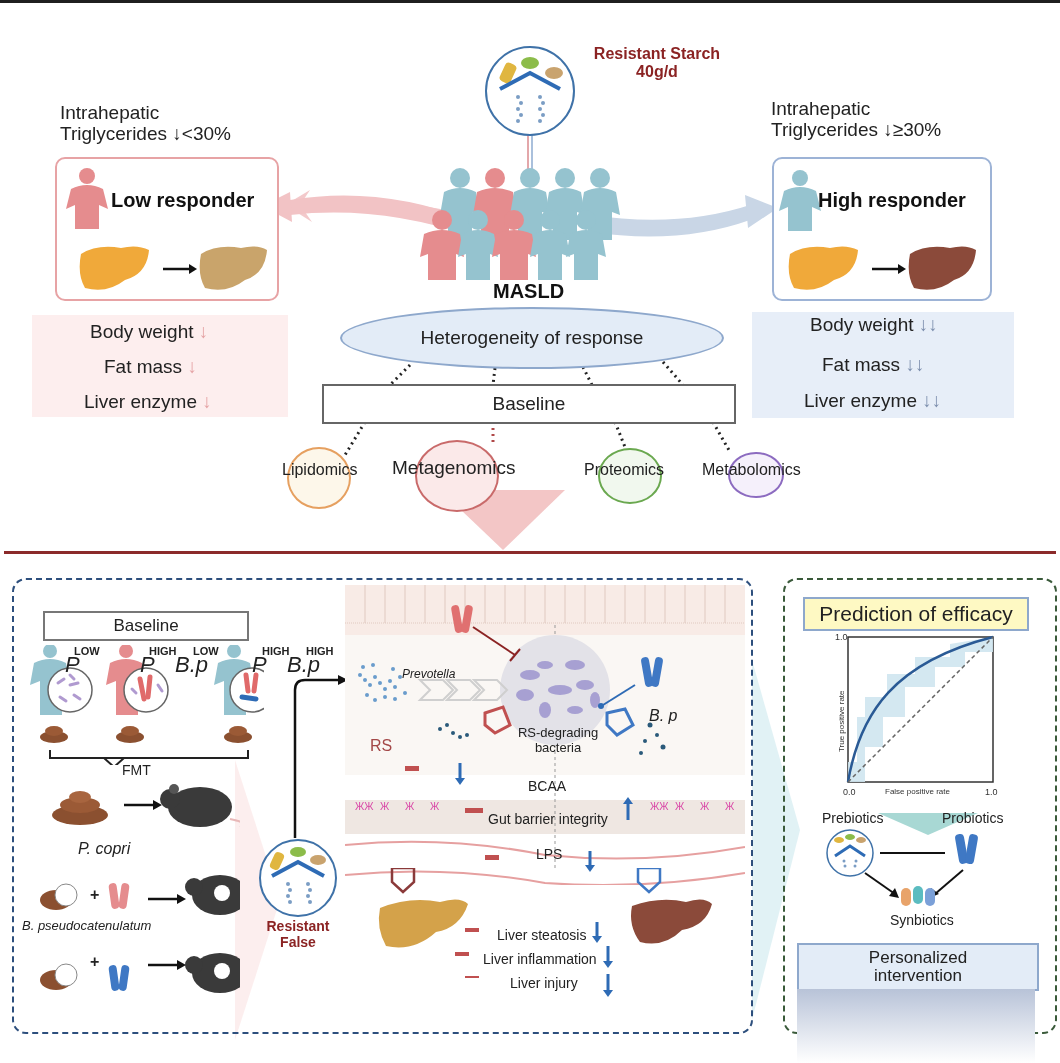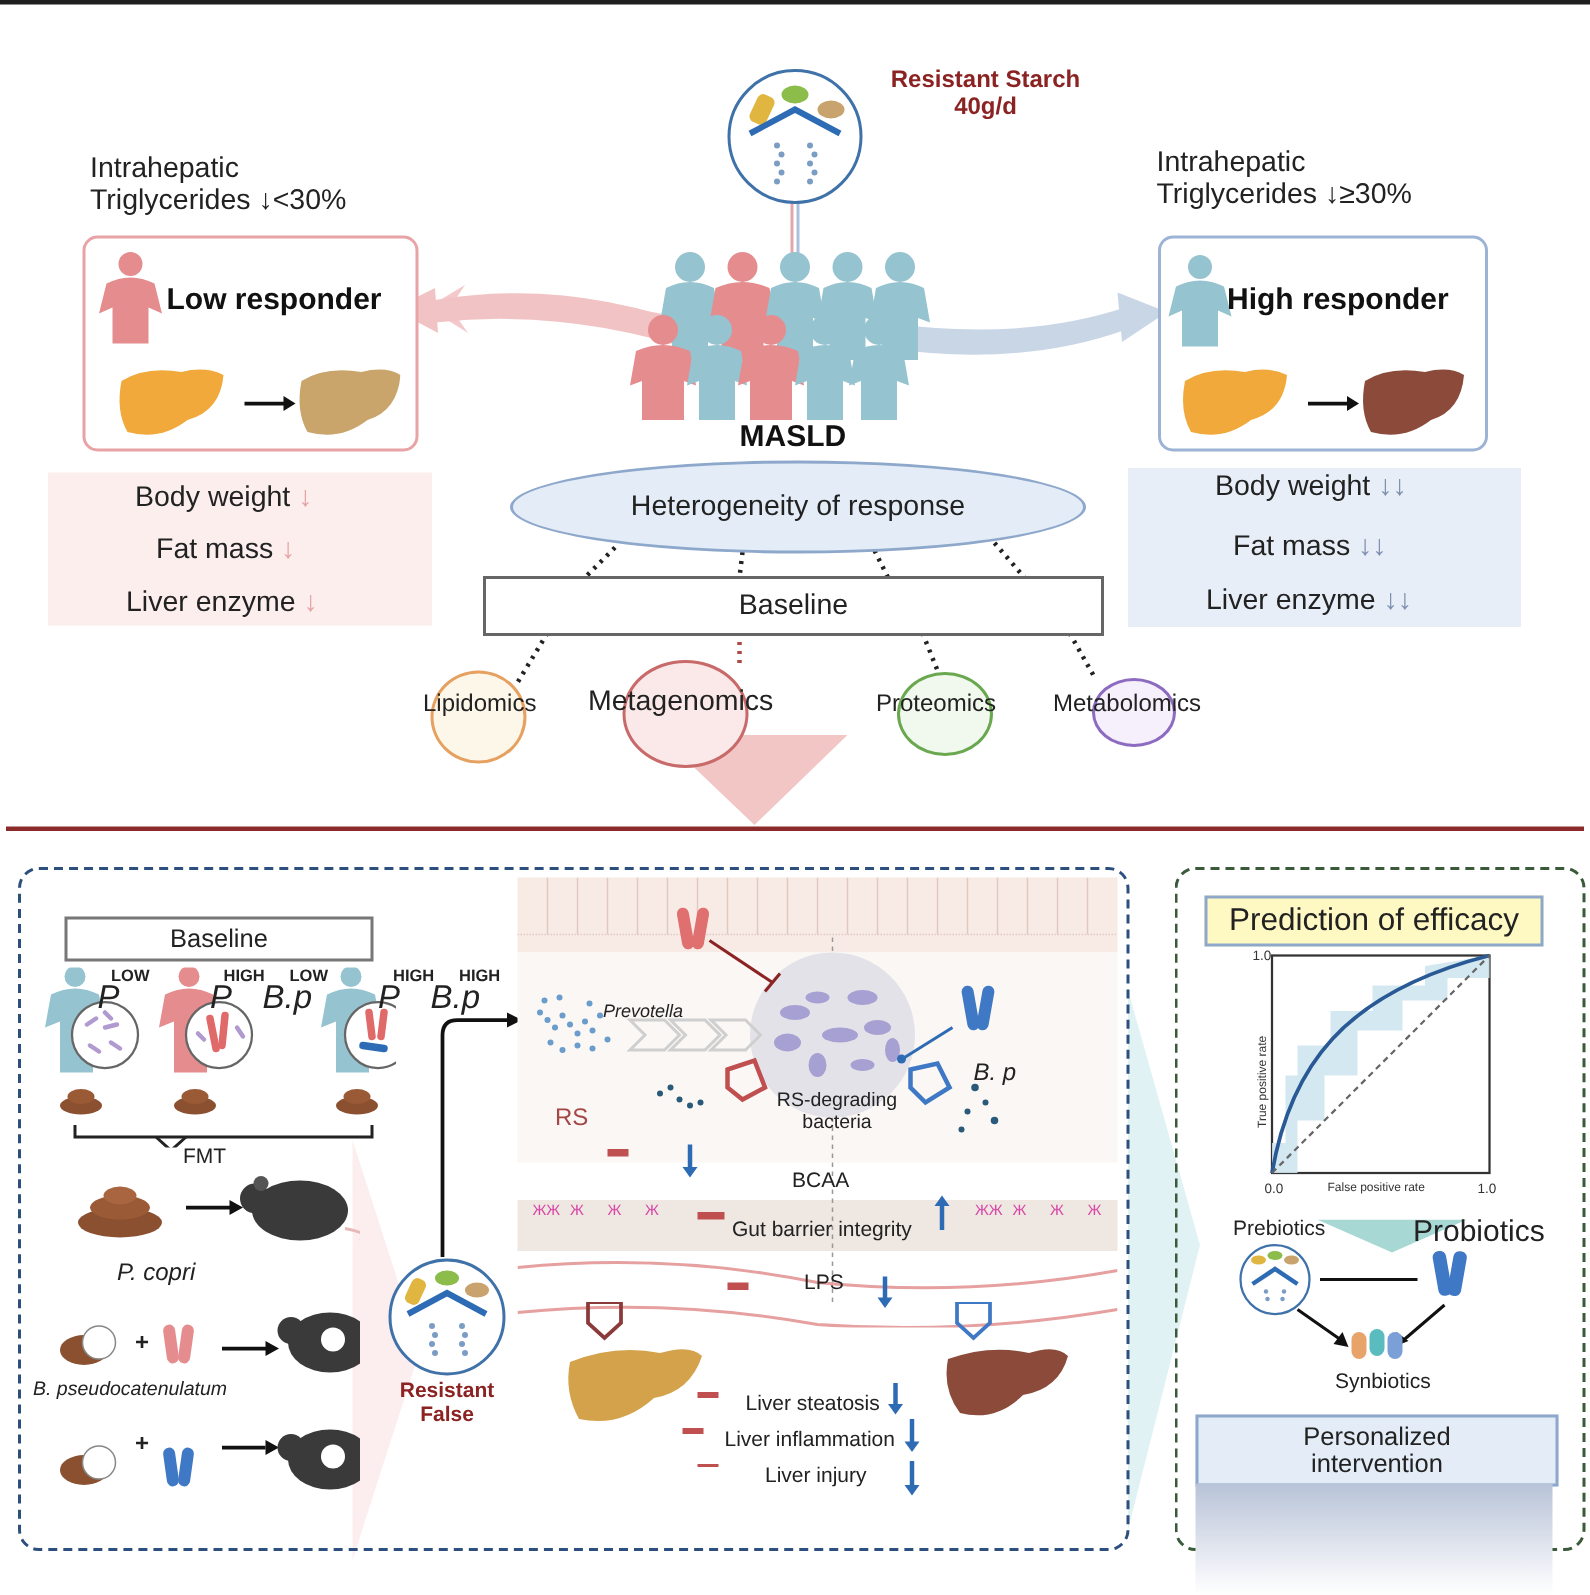--- a/index.html
+++ b/index.html
@@ -535,21 +535,21 @@
   <text x="150" y="163" font-size="9" fill="#333">1.0</text>
   <text x="50" y="162" font-size="8" fill="#333">False positive rate</text>
   <text x="0" y0="0" font-size="8" fill="#333" transform="translate(9,120) rotate(-90)">True positive rate</text>
 </svg>
 
 <svg class="abs" style="left:878px;top:813px" width="100" height="24">
   <polygon points="0,0 100,0 50,22" fill="#a8d8d4"></polygon>
 </svg>
 
 <div class="abs txt" style="left:822px;top:810px;font-size:14px;">Prebiotics</div>
-<div class="abs txt" style="left:942px;top:810px;font-size:20px;">Probiotics</div>
+<div class="abs txt" style="left:942px;top:810px;font-size:14px;">Probiotics</div>
 <svg class="abs" style="left:825px;top:828px" width="200" height="80">
   <g>
     <circle cx="25" cy="25" r="23" fill="#fff" stroke="#3f72a8" stroke-width="1.5"></circle>
     <polyline points="10,28 25,18 40,28" fill="none" stroke="#2e6bb5" stroke-width="3"></polyline>
     <ellipse cx="14" cy="12" rx="5" ry="3" fill="#e0b640"></ellipse>
       <ellipse cx="25" cy="9" rx="5" ry="3" fill="#8cbc4a"></ellipse>
       <ellipse cx="36" cy="12" rx="5" ry="3" fill="#c9a36e"></ellipse>
     <g fill="#7b9dc4">
         <circle cx="19" cy="33" r="1.5"></circle>
         <circle cx="20" cy="38" r="1.5"></circle>

